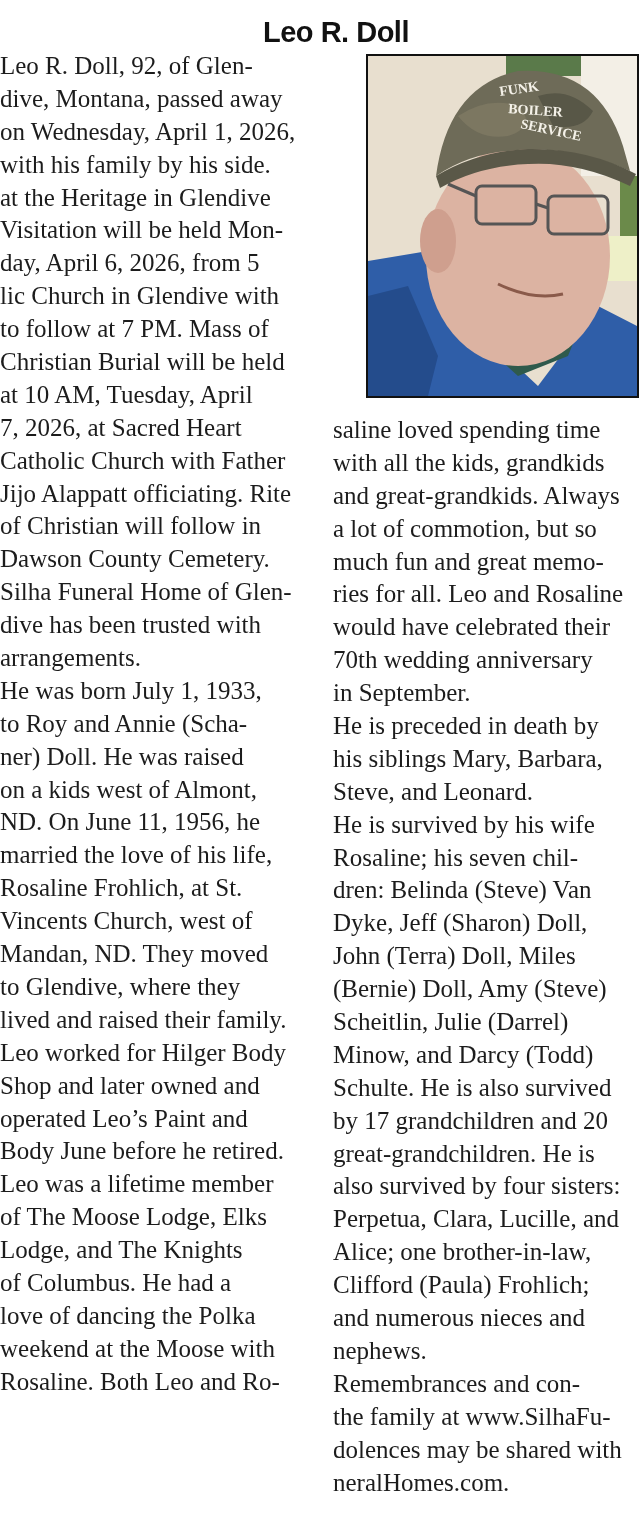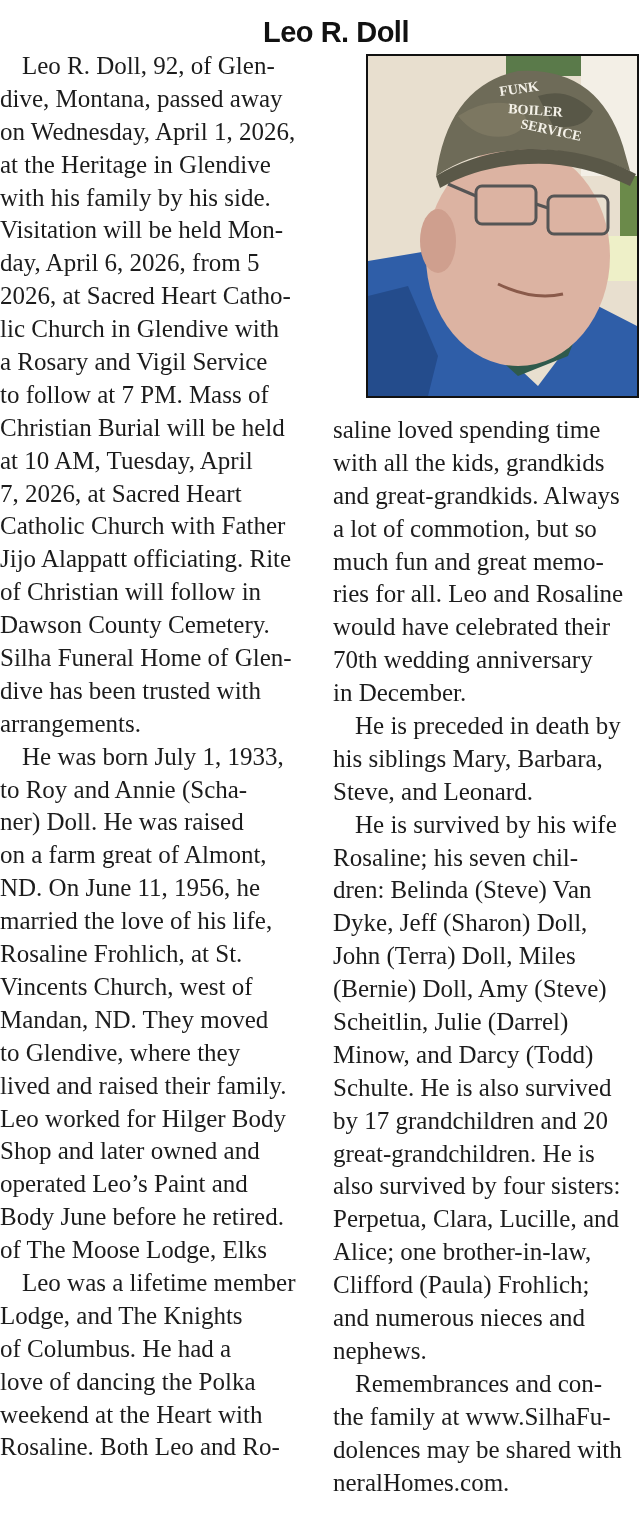--- a/index.html
+++ b/index.html
@@ -9,75 +9,73 @@
     text-align: center; font-family: "Liberation Sans", sans-serif; font-weight: bold;
     font-size: 29px; line-height: 32px; letter-spacing: -0.5px; color: #111;
   }
   .col {
     position: absolute; font-family: "Liberation Serif", serif; font-size: 25px;
     line-height: 32.9px; color: #1c1c1c;
   }
   .col-left { left: 0; top: 50px; width: 320px; }
   .col-right { left: 333px; top: 414px; width: 307px; }
   .line { display: block; white-space: nowrap; height: 32.9px; }
-  .indent { padding-left: 22px; }
+  .indent { }
   .photo {
     position: absolute; left: 366px; top: 54px; width: 269px; height: 340px;
     border: 2px solid #111; overflow: hidden; background: #e6dccb;
   }
   .photo svg { display: block; }
 </style>
 </head>
 <body>
 
 <h1 class="title" style="margin:16px;">Leo R. Doll</h1>
 
 <div class="col col-left" id="col-left">
     <span class="line indent">Leo R. Doll, 92, of Glen-</span>
     <span class="line">dive, Montana, passed away</span>
     <span class="line">on Wednesday, April 1, 2026,</span>
+    <span class="line">with his family by his side.</span>
     <span class="line">at the Heritage in Glendive</span>
-    <span class="line">with his family by his side.</span>
     <span class="line">Visitation will be held Mon-</span>
     <span class="line">day, April 6, 2026, from 5</span>
-    <span class="line">2026, at Sacred Heart Catho-</span>
     <span class="line">lic Church in Glendive with</span>
-    <span class="line">a Rosary and Vigil Service</span>
     <span class="line">to follow at 7 PM. Mass of</span>
     <span class="line">Christian Burial will be held</span>
     <span class="line">at 10 AM, Tuesday, April</span>
     <span class="line">7, 2026, at Sacred Heart</span>
     <span class="line">Catholic Church with Father</span>
     <span class="line">Jijo Alappatt officiating. Rite</span>
     <span class="line">of Christian will follow in</span>
     <span class="line">Dawson County Cemetery.</span>
     <span class="line">Silha Funeral Home of Glen-</span>
     <span class="line">dive has been trusted with</span>
     <span class="line">arrangements.</span>
     <span class="line indent">He was born July 1, 1933,</span>
     <span class="line">to Roy and Annie (Scha-</span>
     <span class="line">ner) Doll. He was raised</span>
-    <span class="line">on a farm great of Almont,</span>
+    <span class="line">on a kids west of Almont,</span>
     <span class="line">ND. On June 11, 1956, he</span>
     <span class="line">married the love of his life,</span>
     <span class="line">Rosaline Frohlich, at St.</span>
     <span class="line">Vincents Church, west of</span>
     <span class="line">Mandan, ND. They moved</span>
     <span class="line">to Glendive, where they</span>
     <span class="line">lived and raised their family.</span>
     <span class="line">Leo worked for Hilger Body</span>
     <span class="line">Shop and later owned and</span>
     <span class="line">operated Leo’s Paint and</span>
     <span class="line">Body June before he retired.</span>
+    <span class="line indent">Leo was a lifetime member</span>
     <span class="line">of The Moose Lodge, Elks</span>
-    <span class="line indent">Leo was a lifetime member</span>
     <span class="line">Lodge, and The Knights</span>
     <span class="line">of Columbus. He had a</span>
     <span class="line">love of dancing the Polka</span>
-    <span class="line">weekend at the Heart with</span>
+    <span class="line">weekend at the Moose with</span>
     <span class="line">Rosaline. Both Leo and Ro-</span>
   </div>
 
 <div class="photo">
   <svg width="269" height="340" viewBox="0 0 269 340">
     <rect x="0" y="0" width="269" height="340" fill="#e8dfcf"></rect>
 
     <rect x="138" y="0" width="75" height="20" fill="#5a7a4a"></rect>
     <rect x="213" y="0" width="56" height="120" fill="#f3efe6"></rect>
     <rect x="230" y="180" width="39" height="45" fill="#eef0c8"></rect>
@@ -110,21 +108,21 @@
 
 <div class="col col-right" id="col-right">
     <span class="line">saline loved spending time</span>
     <span class="line">with all the kids, grandkids</span>
     <span class="line">and great-grandkids. Always</span>
     <span class="line">a lot of commotion, but so</span>
     <span class="line">much fun and great memo-</span>
     <span class="line">ries for all. Leo and Rosaline</span>
     <span class="line">would have celebrated their</span>
     <span class="line">70th wedding anniversary</span>
-    <span class="line">in December.</span>
+    <span class="line">in September.</span>
     <span class="line indent">He is preceded in death by</span>
     <span class="line">his siblings Mary, Barbara,</span>
     <span class="line">Steve, and Leonard.</span>
     <span class="line indent">He is survived by his wife</span>
     <span class="line">Rosaline; his seven chil-</span>
     <span class="line">dren: Belinda (Steve) Van</span>
     <span class="line">Dyke, Jeff (Sharon) Doll,</span>
     <span class="line">John (Terra) Doll, Miles</span>
     <span class="line">(Bernie) Doll, Amy (Steve)</span>
     <span class="line">Scheitlin, Julie (Darrel)</span>

